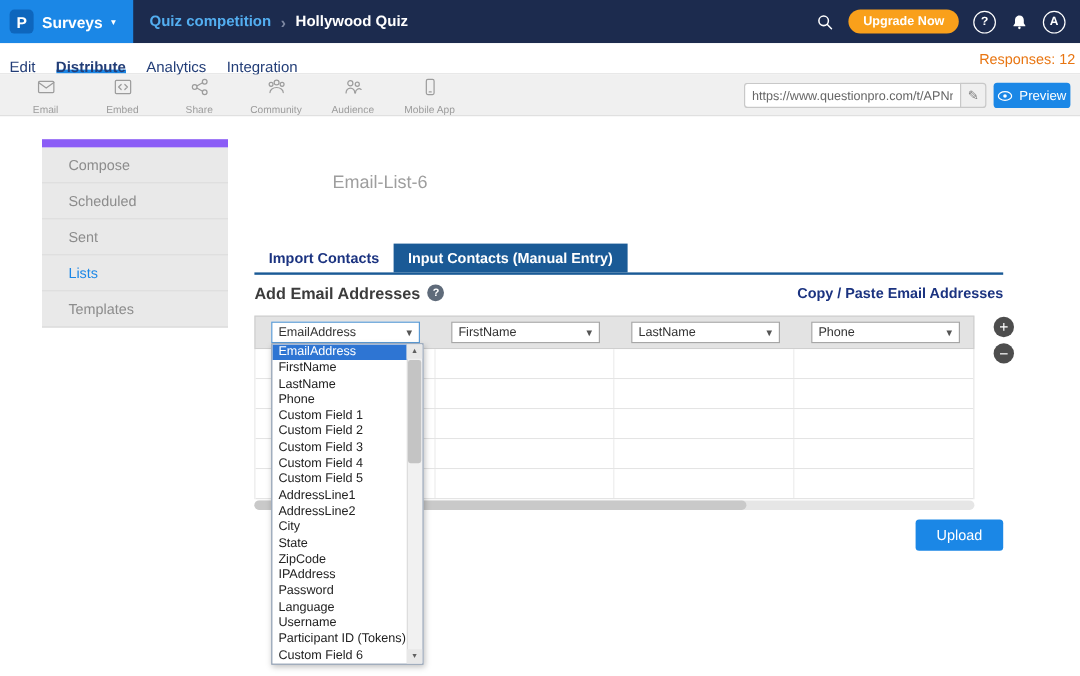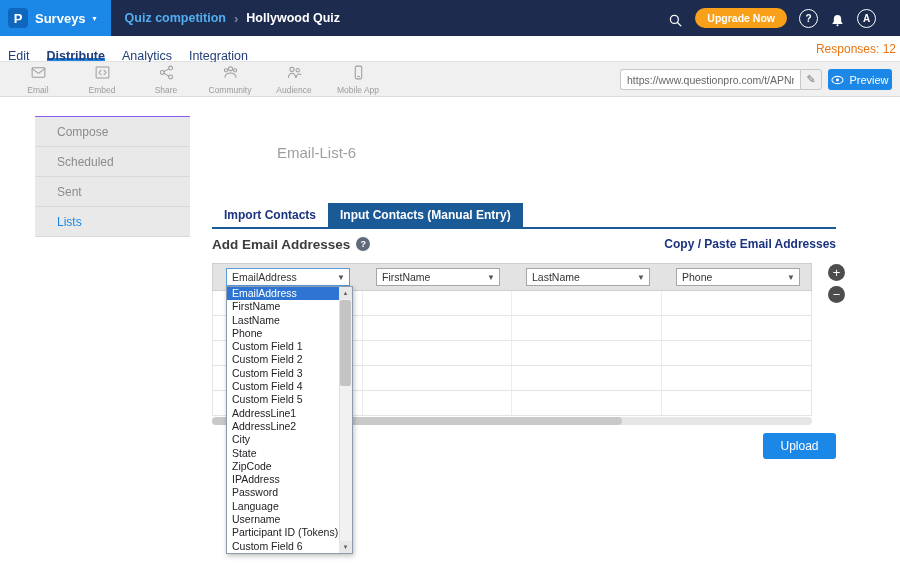--- a/index.html
+++ b/index.html
@@ -10,21 +10,21 @@
   
   .topbar { position:absolute; top:0; left:0; right:0; height:36px; background:#1C2B4E; display:flex; align-items:center; }
   .brand { height:36px; background:#1B87E6; display:flex; align-items:center; padding:0 14px 0 8px; gap:7px; cursor:pointer; }
   .logo { width:20px; height:20px; background:#0E66BD; color:#fff; border-radius:4px; font-weight:bold; font-size:13px; display:flex; align-items:center; justify-content:center; }
   .brand-label { color:#fff; font-size:13px; font-weight:bold; }
   .caret-sm { color:#fff; font-size:8px; }
   .crumbs { display:flex; align-items:center; gap:8px; margin-left:14px; font-size:12.5px;font-weight:bold; }
   .crumb-parent { color:#53AEF0; cursor:pointer; text-decoration:none; }
   .crumb-sep { color:#7E89A3; font-size:13px; }
   .crumb-current { color:#fff; }
-  .top-actions { margin-left:auto; display:flex; align-items:flex-end; gap:12px; padding-right:24px; }
+  .top-actions { margin-left:auto; display:flex; align-items:center; gap:12px; padding-right:12px; }
   .upgrade-btn { background:#F9A01B; color:#fff; border:none; height:20px; padding:0 12px; border-radius:10px; font-size:10.5px; font-weight:bold; cursor:pointer; font-family:inherit; }
   .help-badge, .avatar { width:19px; height:19px; border:1.5px solid #fff; border-radius:50%; color:#fff; font-size:10px; font-weight:bold; display:flex; align-items:center; justify-content:center; cursor:pointer; }
 
   
   .subnav { position:absolute; top:36px; left:0; right:0; height:26px; background:#fff; border-bottom:1px solid #E3E3E3; display:flex; align-items:stretch; padding-left:8px; }
   .subnav a { display:flex; align-items:center; margin-right:17px; font-size:12.5px; color:#223D77; text-decoration:none; border-bottom:3px solid transparent; padding-top:18px; }
   .subnav a.active { border-bottom-color:#1B87E6; font-weight:bold; }
   .responses { margin-left:auto; margin-right:4px; align-self:center; color:#E87511; font-size:12px; }
 
   
@@ -34,21 +34,21 @@
   .tool-label { font-size:8.5px; color:#9C9C9C; }
   .icon-stroke { fill:none; stroke:#9C9C9C; stroke-width:1.2; stroke-linecap:round; stroke-linejoin:round; }
   .url-group { position:absolute; left:620px; top:7px; width:202px; height:21px; display:flex; }
   .url-input { flex:1; border:1px solid #C8C8C8; border-right:none; border-radius:3px 0 0 3px; font-size:10.5px; color:#666; padding:0 6px; background:#fff; font-family:inherit; outline:none; min-width:0; }
   .url-edit { width:22px; background:#EFEFEF; border:1px solid #C8C8C8; border-radius:0 3px 3px 0; color:#777; font-size:11px; display:flex; align-items:center; justify-content:center; cursor:pointer; }
   .preview-btn { position:absolute; left:828px; top:7px; height:21px; width:64px; background:#1B87E6; border:none; border-radius:3px; color:#fff; font-size:11px; display:flex; align-items:center; justify-content:center; gap:5px; cursor:pointer; font-family:inherit; }
 
   
   .content { position:absolute; top:97px; left:0; right:0; bottom:0; background:#fff; }
 
-  .sidebar { position:absolute; left:35px; top:19px; width:155px; border-top:1px solid #8b5cf6; }
+  .sidebar { position:absolute; left:35px; top:19px; width:155px; border-top:7px solid #8b5cf6; }
   .side-item { height:30px; line-height:30px; background:#E9E9E9; border-bottom:1px solid #D9D9D9; padding-left:22px; font-size:12px; color:#8C8C8C; cursor:pointer; }
   .side-item.active { color:#1B87E6; }
 
   .list-title { position:absolute; left:277px; top:47px; font-size:15px; color:#9E9E9E; }
 
   .tabs { position:absolute; left:212px; top:106px; height:24px; display:flex; }
   .tab { padding:0 12px; display:flex; align-items:center; font-size:12px; font-weight:bold; color:#1B3380; cursor:pointer; }
   .tab.active { background:#1A5A96; color:#fff; }
   .tabs-underline { position:absolute; left:212px; top:130px; width:624px; height:2px; background:#1A5A96; }
 
@@ -201,20 +201,21 @@
     </button>
   </div>
 
   <div class="content">
 
     <aside class="sidebar">
       <div class="side-item">Compose</div>
       <div class="side-item">Scheduled</div>
       <div class="side-item">Sent</div>
       <div class="side-item active">Lists</div>
+      <div class="side-item">Templates</div>
     </aside>
 
     <h2 class="list-title" style="font-weight:normal;">Email-List-6</h2>
 
     <div class="tabs">
       <div class="tab">Import Contacts</div>
       <div class="tab active">Input Contacts (Manual Entry)</div>
     </div>
     <div class="tabs-underline"></div>
 

